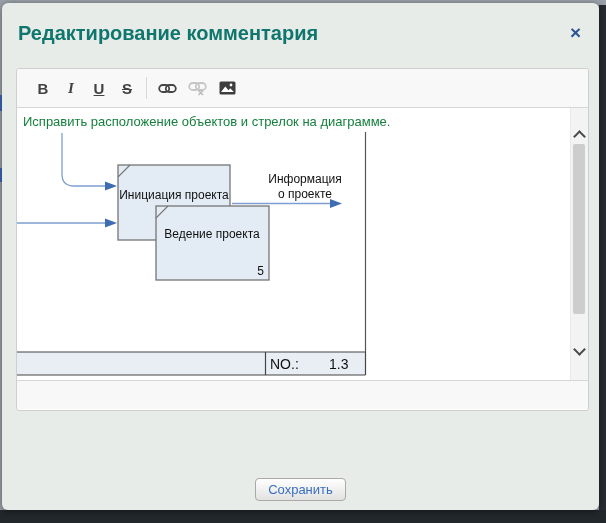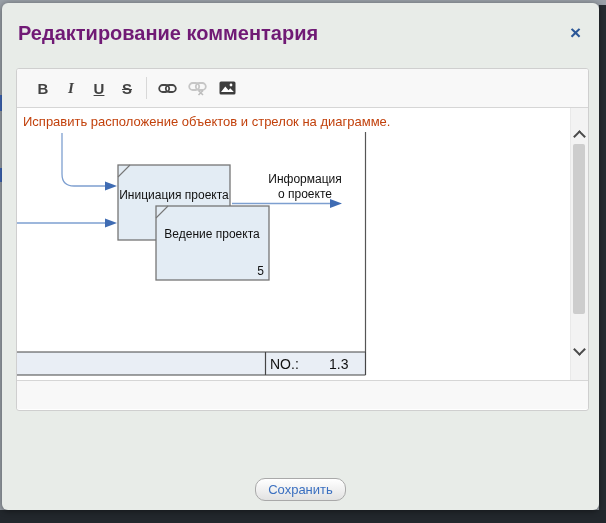--- a/index.html
+++ b/index.html
@@ -6,54 +6,54 @@
   body{font-family:"Liberation Sans", sans-serif;}
   .screen{position:relative;width:606px;height:523px;background:#9aa1a8;overflow:hidden;}
   .bg-right{position:absolute;right:0;top:5px;width:7px;height:518px;background:#272c31;}
   .bg-bottom{position:absolute;left:0;bottom:0;width:100%;height:13px;background:#22272c;}
   .frag{position:absolute;left:0;width:3px;background:#3e68b8;}
   .frag1{top:95px;height:16px;}
   .frag2{top:168px;height:14px;}
 
   .modal{position:absolute;left:2px;top:3px;width:597px;height:507px;background:#e8ece8;
          border-radius:6px;box-shadow:0 1px 6px rgba(0,0,0,.45);}
-  .modal-title{position:absolute;left:16px;top:19px;font-size:20px;font-weight:bold;color:#701a75;}
+  .modal-title{position:absolute;left:16px;top:19px;font-size:20px;font-weight:bold;color:#0f766e;}
   .close-btn{position:absolute;right:18px;top:20px;font-size:19px;font-weight:bold;color:#2b5797;
              line-height:1;cursor:pointer;}
 
   .editor{position:absolute;left:14px;top:65px;width:571px;height:341px;border:1px solid #cfcfcf;
           border-radius:3px;background:#fff;overflow:hidden;}
   .toolbar{height:38px;background:#f8f8f8;border-bottom:1px solid #d6d6d6;display:flex;
            align-items:center;padding-left:12px;}
   .tb-btn{width:28px;height:26px;display:flex;align-items:center;justify-content:center;
           font-size:15px;font-weight:bold;color:#424242;cursor:pointer;}
   .tb-italic{font-family:"Liberation Serif", serif;font-style:italic;}
   .tb-underline{text-decoration:underline;}
   .tb-strike{text-decoration:line-through;}
   .tb-sep{width:1px;height:22px;background:#d8d8d8;margin:0 5px;}
   .tb-ico{width:30px;height:26px;display:flex;align-items:center;justify-content:center;cursor:pointer;}
 
   .content{position:relative;height:272px;background:#fff;}
-  .comment-text{position:absolute;left:6px;top:6px;font-size:13px;color:#c2410c;}
+  .comment-text{position:absolute;left:6px;top:6px;font-size:13px;color:#15803d;}
   .diagram-wrap{position:absolute;left:0;top:24px;width:350px;height:246px;}
 
   .scrollbar{position:absolute;top:0;right:0;width:17px;height:272px;background:#f3f3f3;
              border-left:1px solid #e9e9e9;}
   .sb-chevron{position:absolute;left:4px;width:7px;height:7px;border-left:2px solid #4a4a4a;
               border-top:2px solid #4a4a4a;}
   .sb-up{top:24px;transform:rotate(45deg);}
   .sb-down{top:237px;transform:rotate(225deg);}
   .sb-thumb{position:absolute;left:2px;top:36px;width:12px;height:170px;background:#cdcdcd;
             border-radius:2px;}
 
   .editor-footer{height:28px;background:#f8f8f8;border-top:1px solid #d6d6d6;}
 
   .btn-row{position:absolute;left:0;top:475px;width:100%;display:flex;justify-content:center;gap:7px;}
   .btn{font-family:"Liberation Sans", sans-serif;font-size:13px;color:#3a6fc0;
-       background:linear-gradient(#ffffff,#e2e2e2);border:1px solid #a9a9a9;border-radius:10px;
+       background:linear-gradient(#ffffff,#e2e2e2);border:1px solid #a9a9a9;border-radius:4px;
        padding:3px 12px;cursor:pointer;}
 </style>
 </head>
 <body>
 
 <div class="screen">
   <div class="bg-right"></div>
   <div class="bg-bottom"></div>
   <div class="frag frag1"></div>
   <div class="frag frag2"></div>

